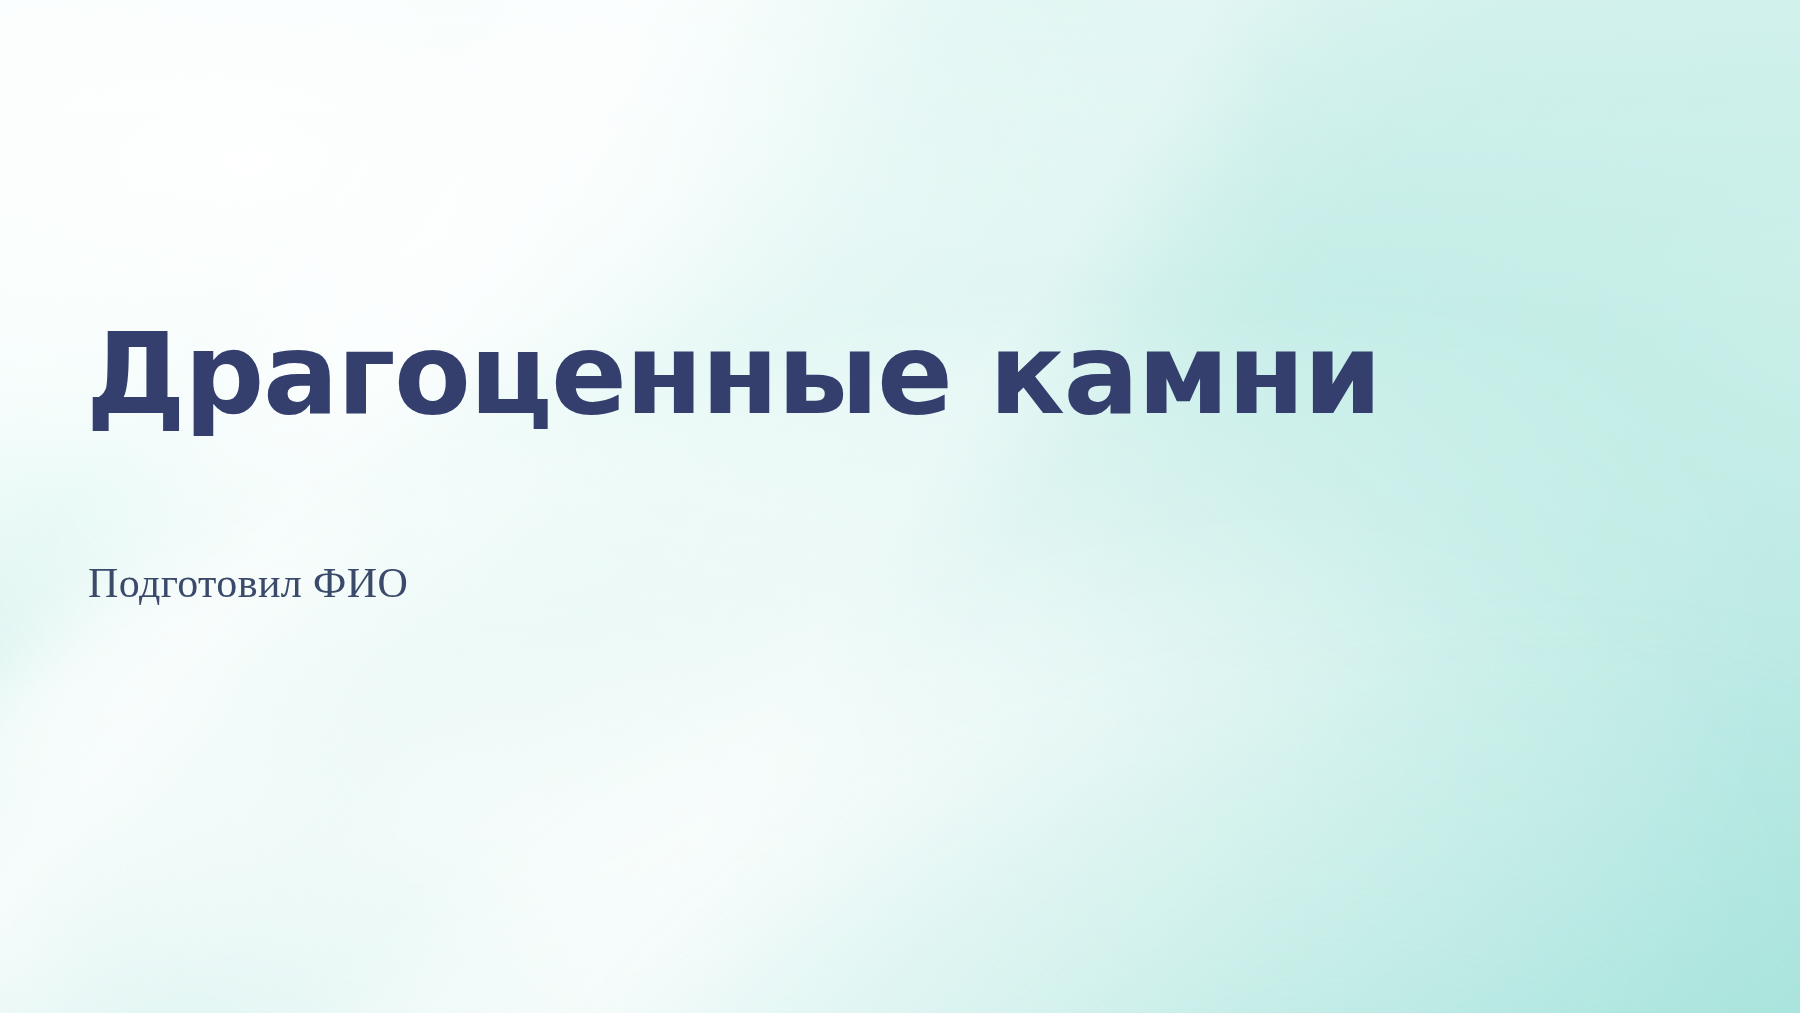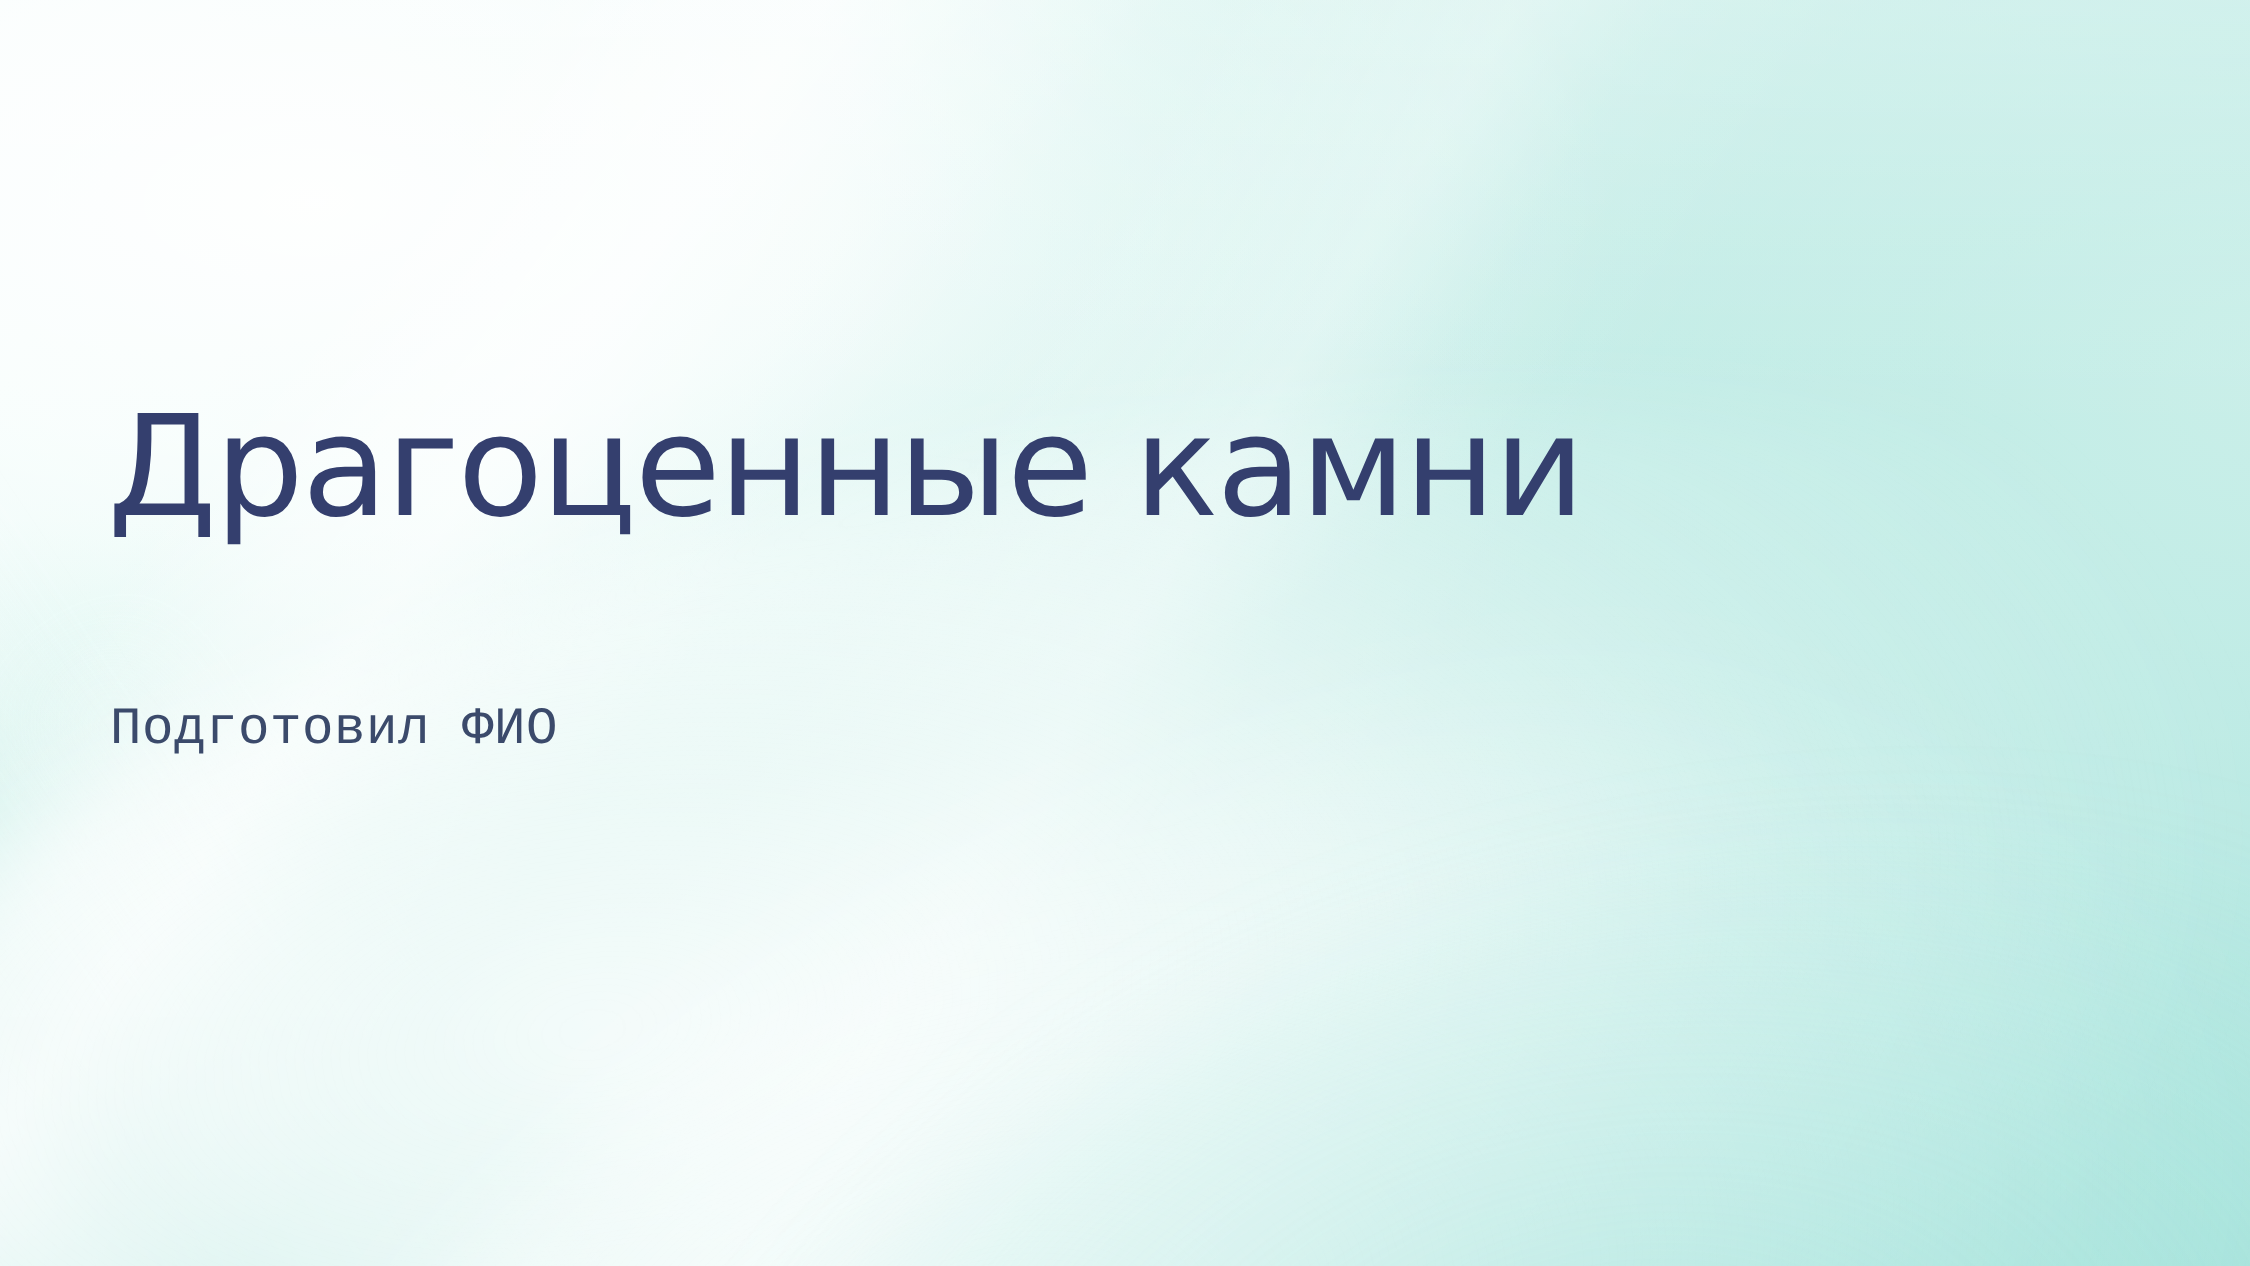--- a/index.html
+++ b/index.html
@@ -200,33 +200,33 @@
     height: 100%;
   }
 
   #title {
     position: absolute;
     left: 0;
     top: 318px;
     margin: 0;
     font-family: "DejaVu Sans", "Liberation Sans", sans-serif;
     font-size: 112px;
-    font-weight: 400;
+    font-weight: 700;
     letter-spacing: -1.5px;
     line-height: 1.0;
     color: #343f6e;
     white-space: nowrap;
   }
 
   #subtitle {
     position: absolute;
     left: 2px;
     top: 562px;
     margin: 0;
-    font-family: Liberation Mono, monospace;
+    font-family: Liberation Serif, serif;
     font-size: 42px;
     font-weight: 400;
     letter-spacing: 0.4px;
     line-height: 1.0;
     color: #3b4a6b;
     white-space: nowrap;
   }
 </style>
 </head>
 <body>

